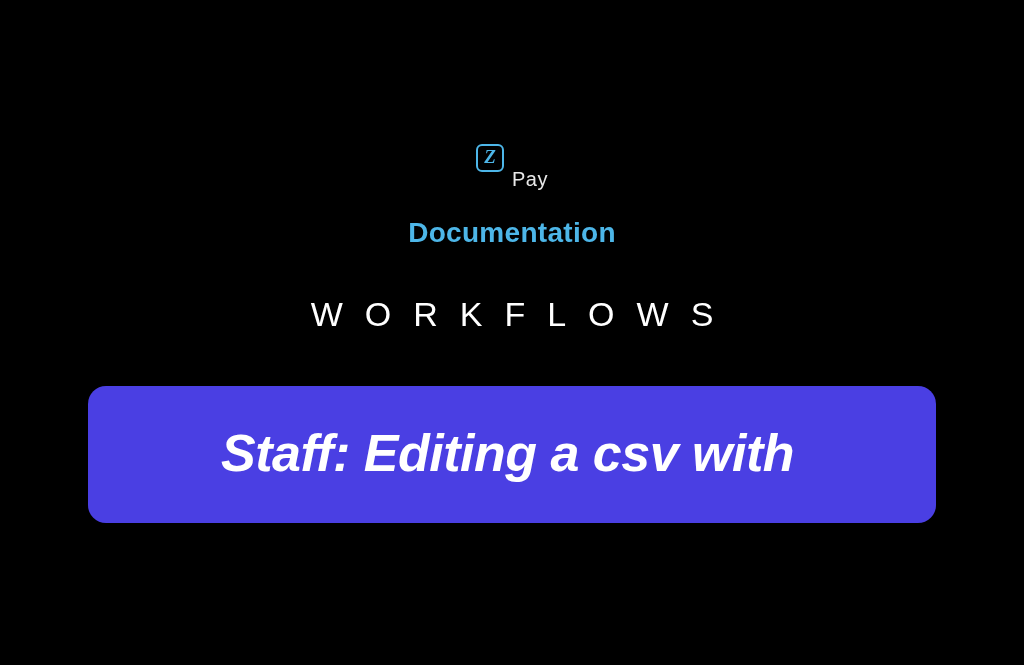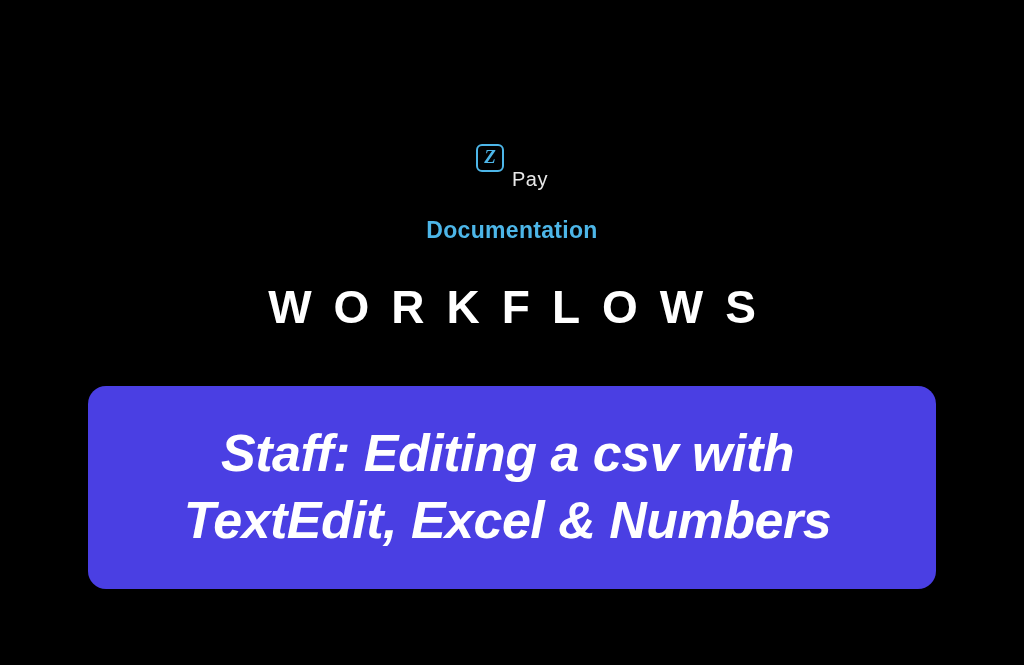--- a/index.html
+++ b/index.html
@@ -2,22 +2,22 @@
 <html><head>
 <meta charset="utf-8">
 <style>
   * { margin: 0; padding: 0; box-sizing: border-box; }
   html, body { width: 1024px; height: 665px; background: #000; overflow: hidden; font-family: -apple-system, BlinkMacSystemFont, "Segoe UI", Helvetica, Arial, sans-serif; }
   .page { width: 1024px; height: 665px; background: #000; position: relative; display: flex; flex-direction: column; align-items: center; }
   .logo-row { display: flex; align-items: center; gap: 8px; margin-top: 124px; }
   .logo-badge { width: 28px; height: 28px; border: 2px solid #4db6e8; border-radius: 6px; display: flex; align-items: center; justify-content: center; }
   .logo-z { font-family: Georgia, serif; font-style: italic; font-weight: 700; font-size: 19px; color: #4db6e8; line-height: 1; transform: translateY(-1px); }
   .logo-pay { color: #e8e8e8; font-size: 20px; font-weight: 400; letter-spacing: 0.5px; margin-top: 44px; }
-  .doc-label { color: #4db6e8; font-size: 23px; font-weight: 700; margin-top: 26px; letter-spacing: 0.3px; text-align: center; }
-  .workflows { color: #ffffff; font-size: 46px; font-weight: 700; letter-spacing: 22px; margin-top: 36px; text-indent: 22px; }
+  .doc-label { color: #4db6e8; font-size: 28px; font-weight: 700; margin-top: 26px; letter-spacing: 0.3px; text-align: center; }
+  .workflows { color: #ffffff; font-size: 34px; font-weight: 400; letter-spacing: 22px; margin-top: 46px; text-indent: 22px; }
   .tutorials { color: #4db6e8; font-size: 17px; font-weight: 700; letter-spacing: 6px; margin-top: 24px; text-indent: 6px; }
   .banner { background: #4a3fe3; border-radius: 18px; margin-top: 52px; width: 848px; padding: 34px 30px 36px 21px; display: flex; flex-direction: column; align-items: center; }
   .banner-line { color: #ffffff; font-style: italic; font-weight: 800; font-size: 52px; line-height: 1.28; text-align: center; letter-spacing: -0.5px; }
 </style>
 </head>
 <body>
 
 <div class="page">
 
   <div class="logo-row">
@@ -27,16 +27,15 @@
     <span class="logo-pay">Pay</span>
   </div>
 
   <div class="doc-label">Documentation</div>
 
   <div class="workflows">WORKFLOWS</div>
 
 
   <div class="banner">
     <div class="banner-line">Staff: Editing a csv with</div>
-    <div class="banner-line">TextEdit, Excel &amp; Numbers</div>
   </div>
 
 </div>
 
 </body></html>

